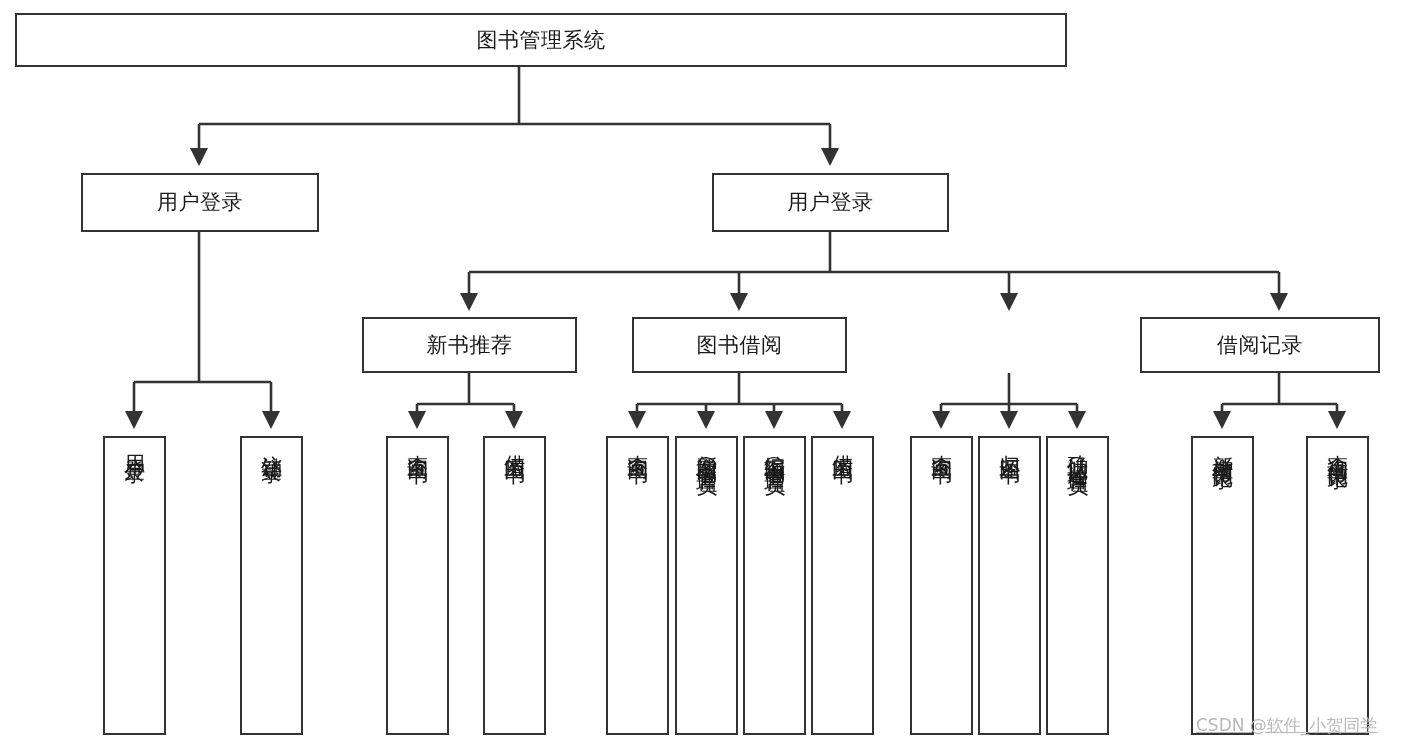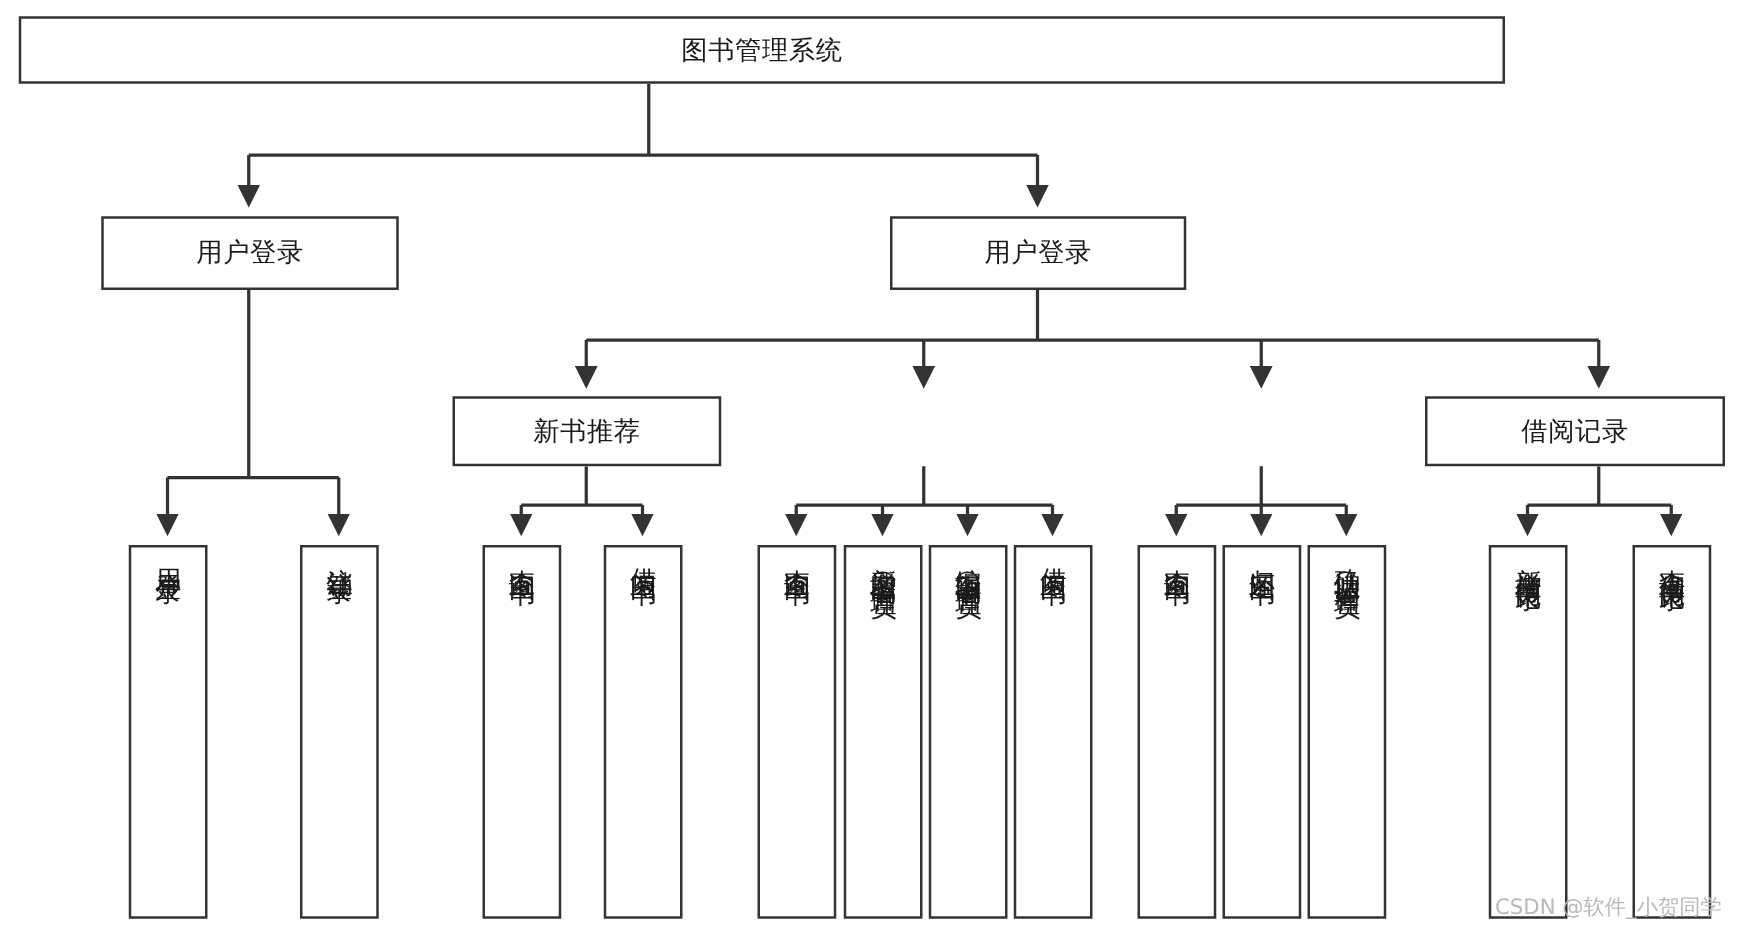--- a/index.html
+++ b/index.html
@@ -55,20 +55,21 @@
     line-height: 1.35;
     letter-spacing: 3px;
     white-space: nowrap;
   }
   .watermark {
     position: absolute;
     color: #b9b9b9;
     font-size: 17px;
     white-space: nowrap;
     user-select: none;
+    text-decoration: underline;
   }
 </style>
 </head>
 <body>
 
 <div id="canvas">
 
   <svg class="connectors" viewBox="0 0 1405 747" xmlns="http://www.w3.org/2000/svg">
     <defs>
       <marker id="arrow" viewBox="0 0 12 12" refX="10" refY="6" markerWidth="7" markerHeight="7" orient="auto-start-reverse">
@@ -112,33 +113,36 @@
       <path d="M 1009 404 L 1009 426" marker-end="url(#arrow)"></path>
       <path d="M 1077 404 L 1077 426" marker-end="url(#arrow)"></path>
 
       <path d="M 1279 373 L 1279 404"></path>
       <path d="M 1222 404 L 1337 404"></path>
       <path d="M 1222 404 L 1222 426" marker-end="url(#arrow)"></path>
       <path d="M 1337 404 L 1337 426" marker-end="url(#arrow)"></path>
     </g>
   </svg>
 
-  <div class="node" style="left:15px; top:13px; width:1189px; height:54px;">
+  <div class="node" style="left:15px; top:13px; width:1052px; height:54px;">
     <span class="label">图书管理系统</span>
   </div>
 
   <div class="node" style="left:81px; top:173px; width:238px; height:59px;">
     <span class="label">用户登录</span>
   </div>
   <div class="node" style="left:712px; top:173px; width:237px; height:59px;">
     <span class="label">用户登录</span>
   </div>
 
   <div class="node" style="left:362px; top:317px; width:215px; height:56px;">
     <span class="label">新书推荐</span>
+  </div>
+  <div class="node" style="left:632px; top:317px; width:215px; height:56px;">
+    <span class="label">图书借阅</span>
   </div>
   <div class="node" style="left:1140px; top:317px; width:240px; height:56px;">
     <span class="label">借阅记录</span>
   </div>
 
   <div class="node vertical" style="left:103px; top:436px; width:63px; height:299px;">
     <span class="label">用户登录</span>
   </div>
   <div class="node vertical" style="left:240px; top:436px; width:63px; height:299px;">
     <span class="label">注销登录</span>

